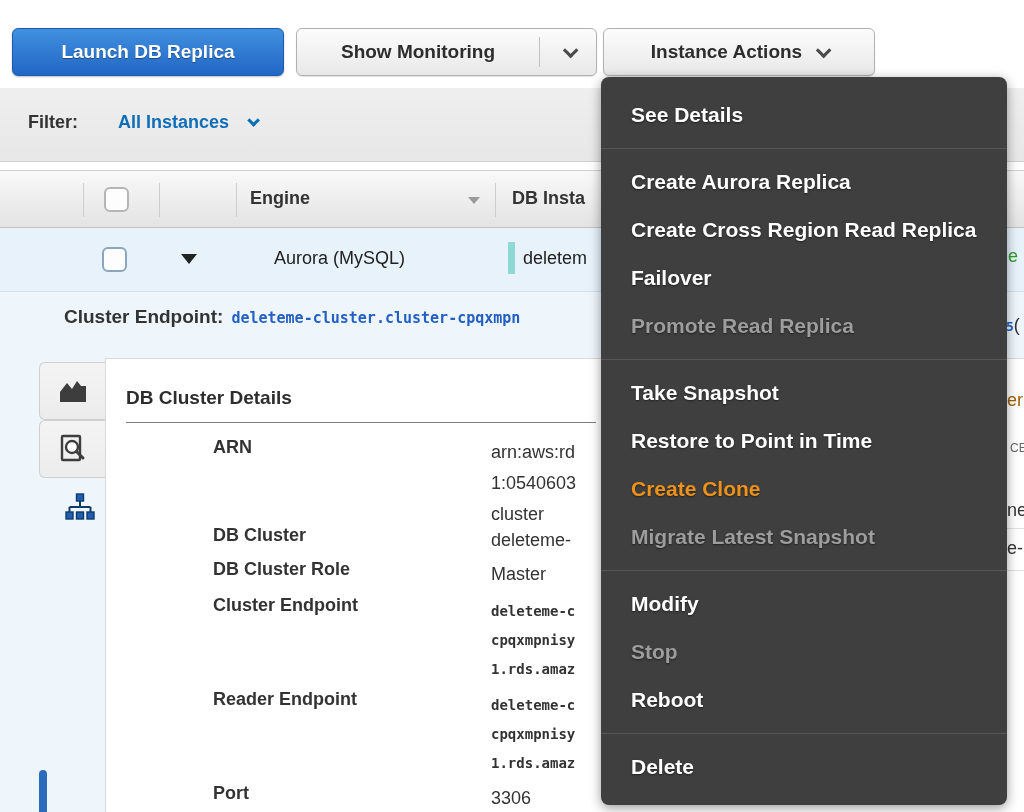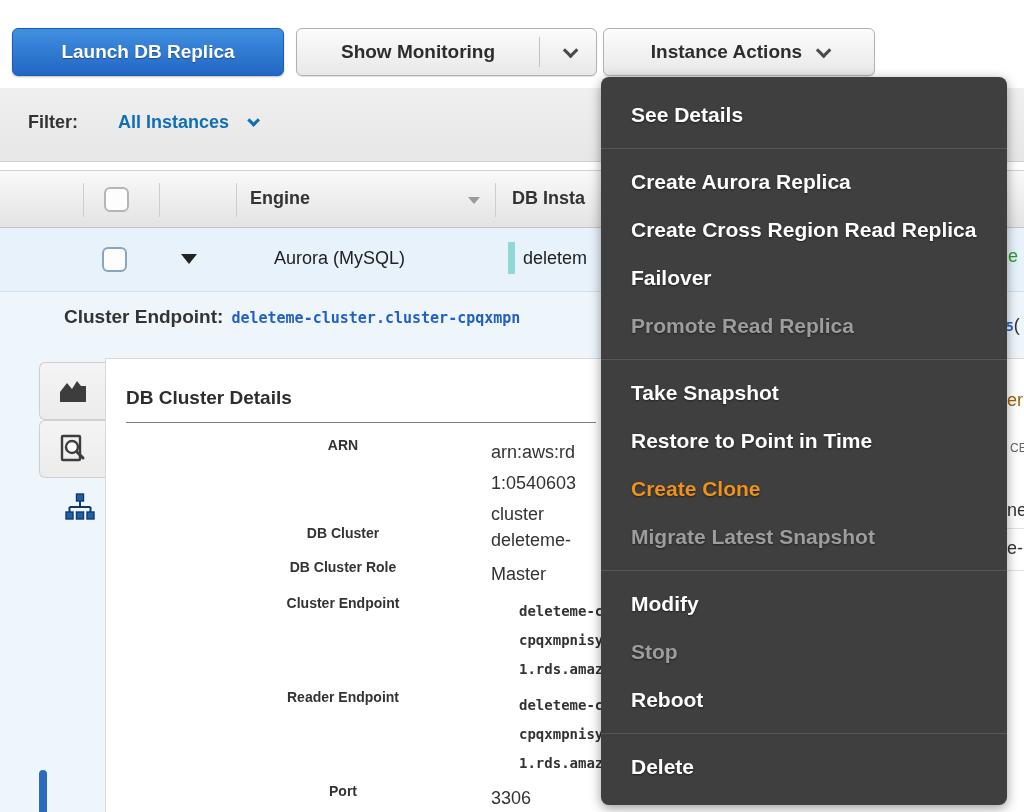--- a/index.html
+++ b/index.html
@@ -99,23 +99,23 @@
   .mono { font-family:"DejaVu Sans Mono", monospace; color:#2460c3; }
   .ep-value { font-size:15px; font-weight:bold; }
 
   .panel {
     position:absolute; left:105px; top:66px; width:919px; height:454px;
     background:#fff; border-left:1px solid #d9d9d9; border-top:1px solid #d9d9d9;
   }
   .panel-title { position:absolute; left:20px; top:28px; font-size:19px; font-weight:bold; color:#2d2d2d; }
   .panel-rule { position:absolute; left:20px; top:63px; width:470px; height:1px; background:#7d7d7d; }
 
-  .fld-label { position:absolute; width:260px; text-align:center; font-size:14px; font-weight:bold; color:#333; left:107px; }
+  .fld-label { position:absolute; width:260px; text-align:left; font-size:18px; font-weight:bold; color:#333; left:107px; }
   .fld-val { position:absolute; left:385px; font-size:18px; color:#333; line-height:31px; }
-  .fld-val.mono { font-size:14px; font-weight:bold; line-height:29px;margin-left:28px; }
+  .fld-val.mono { font-size:14px; font-weight:bold; line-height:29px; }
 
   
   .side-tab {
     position:absolute; left:39px; width:66px; height:58px;
     background:linear-gradient(#f4f4f4,#ececec); border:1px solid #cfcfcf;
     border-right:none; border-radius:6px 0 0 6px;
     display:flex; align-items:center; justify-content:center; cursor:pointer;
   }
   .side-tab.selected { background:transparent; border:none; }
   .sel-bar { position:absolute; left:39px; top:478px; width:8px; height:56px; background:#2b6cbf; border-radius:4px; }

